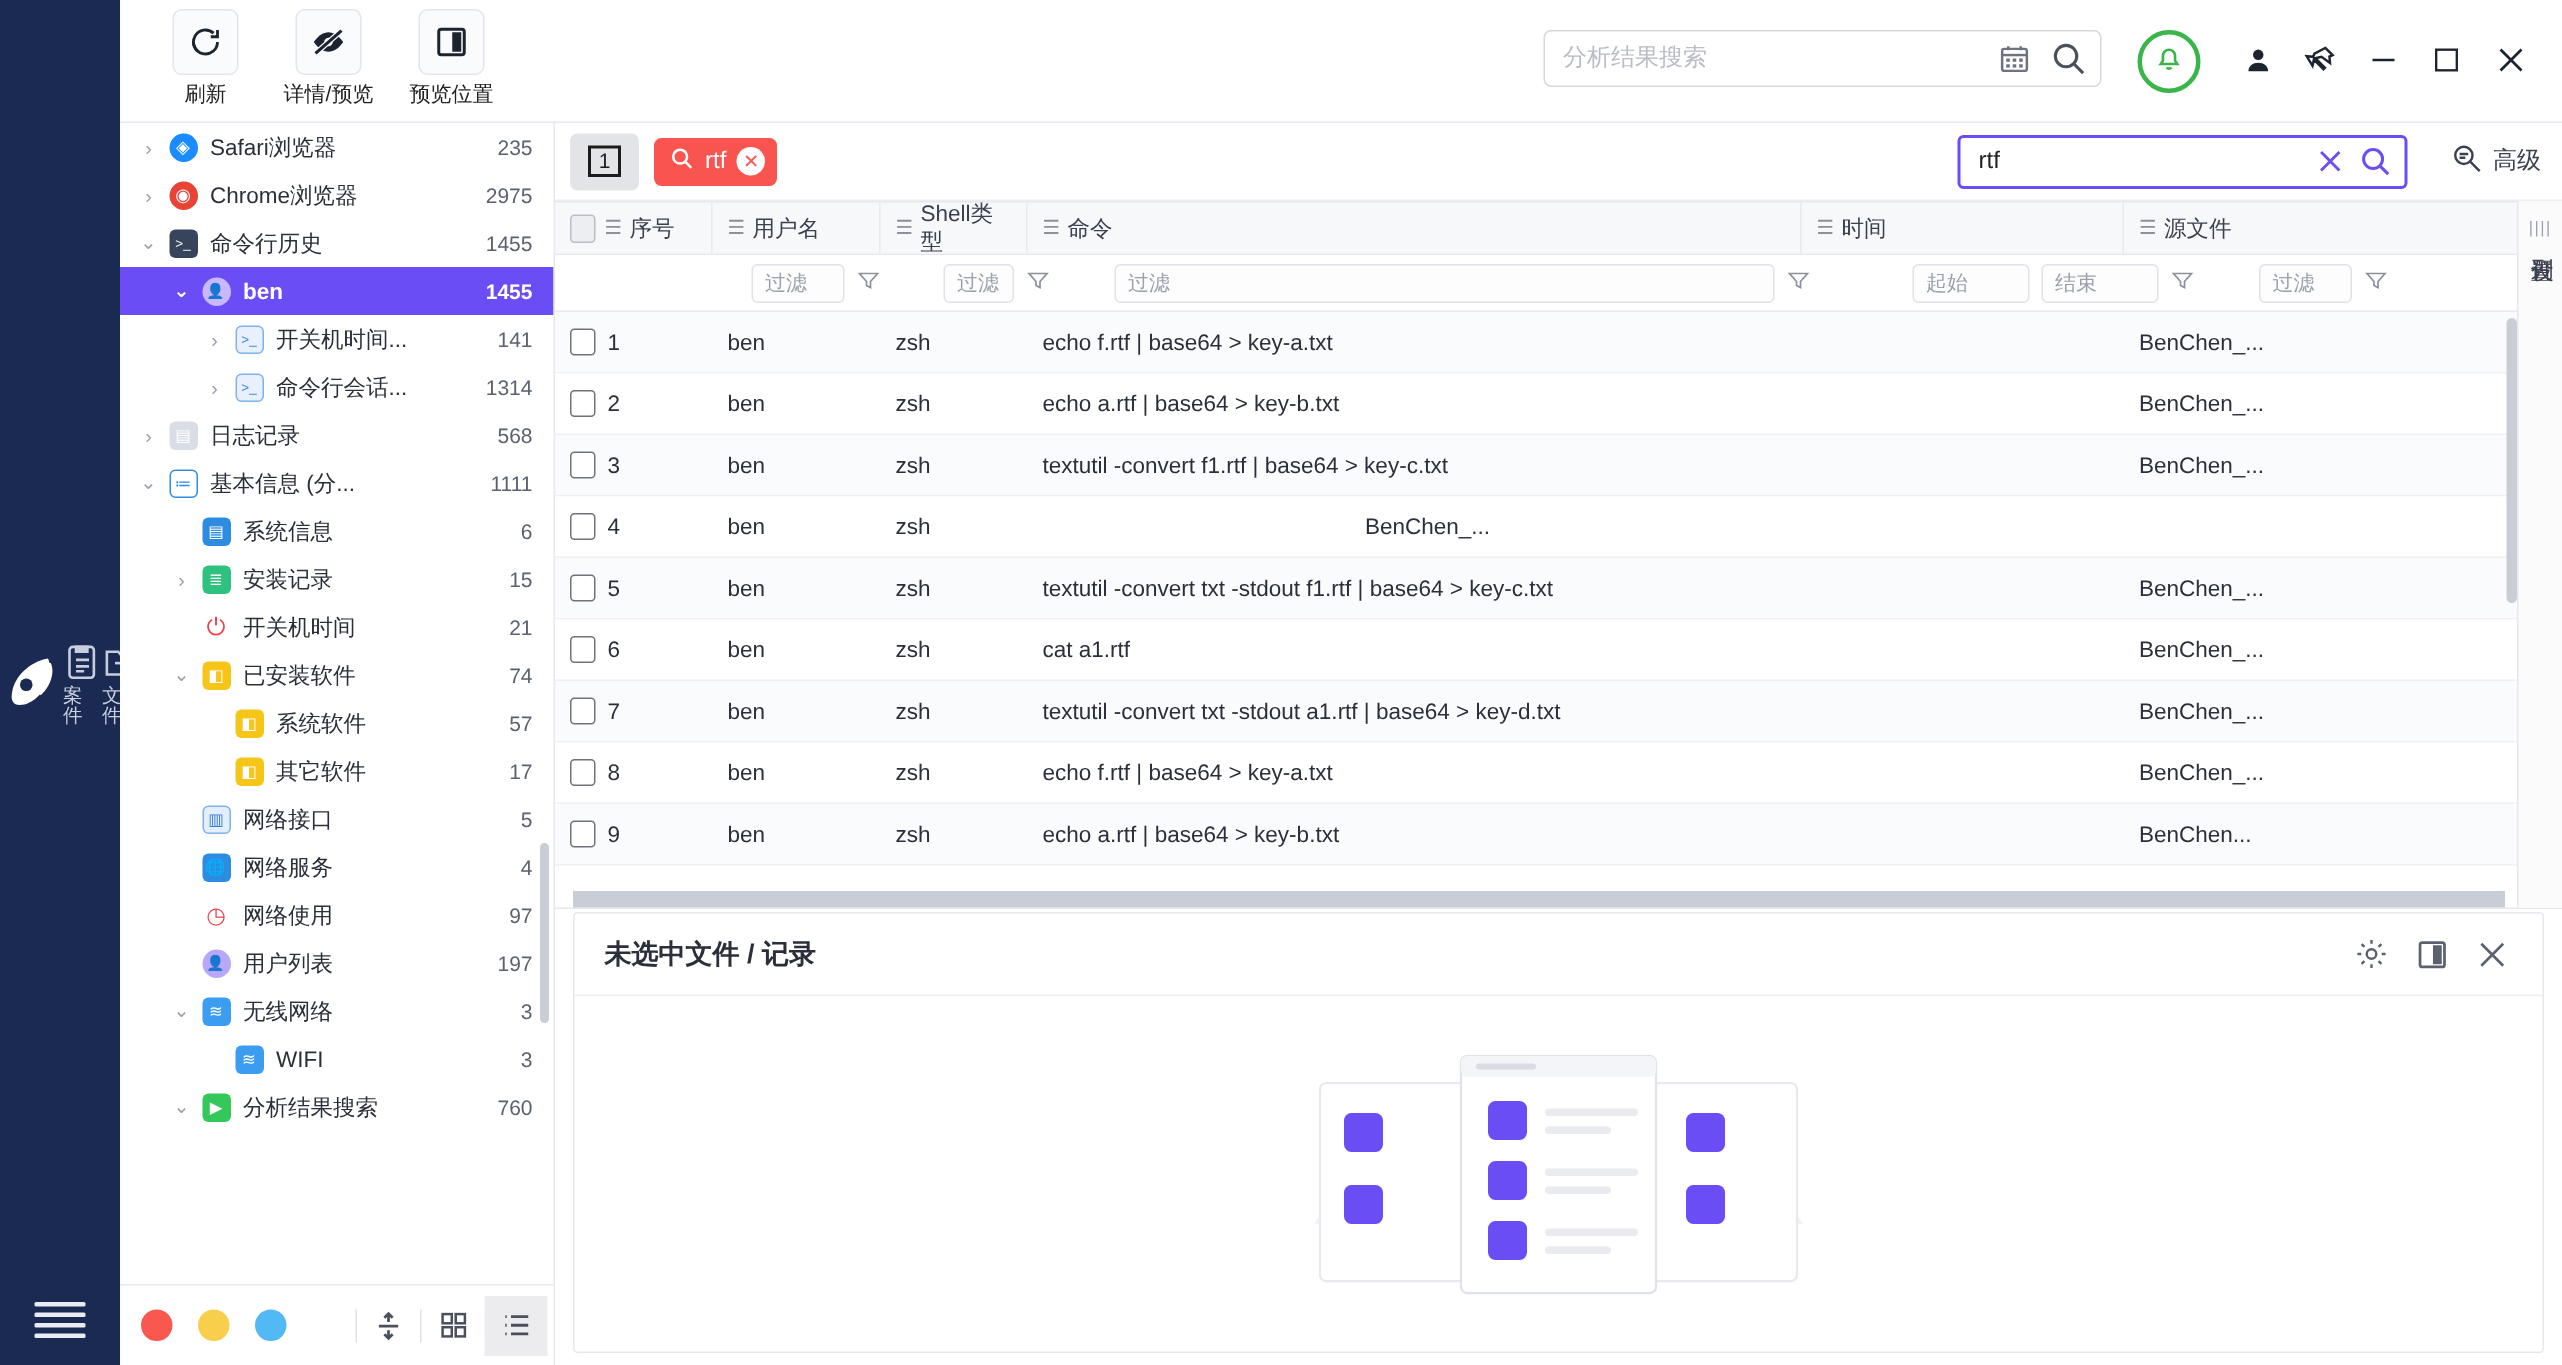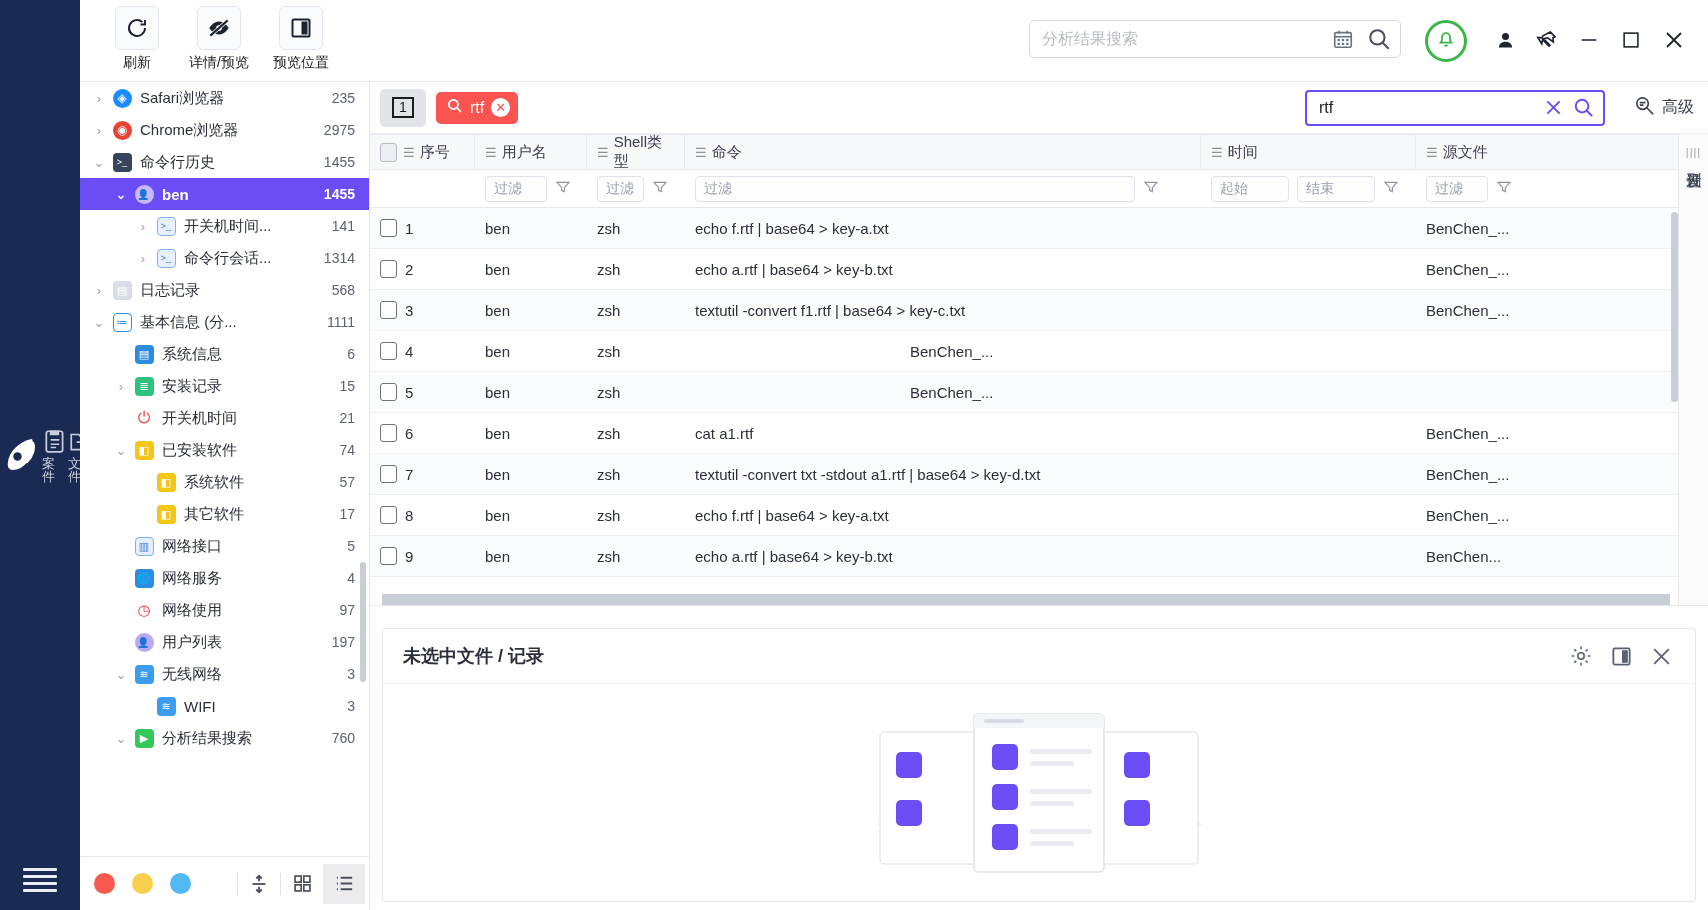--- a/index.html
+++ b/index.html
@@ -145,21 +145,21 @@
   .thead {
     height: 36px; flex: 0 0 36px; display: flex; align-items: center; background: #f7f8fa;
     border-top: 1px solid #e6e8ee; border-bottom: 1px solid #e6e8ee; font-size: 15px; color: #3b4050;
   }
   .th { display: flex; align-items: center; gap: 6px; padding: 0 10px; height: 100%; border-right: 1px solid #e8eaee; }
   .th:last-child { border-right: none; }
   .th .gr { color: #8b9099; font-size: 13px; letter-spacing: -1px; }
   .hcb { width: 17px; height: 19px; border: 1px solid #b9bdc6; border-radius: 3px; background: #eceef1; }
   .filt-row {
     height: 38px; flex: 0 0 38px; display: flex; align-items: center; background: #fff;
-    border-bottom: 1px solid #e6e8ee; font-size: 14px;
+    border-bottom: 1px solid #e6e8ee; font-size: 14px; gap: 16px;
   }
   .fcell { display: flex; align-items: center; gap: 8px; padding: 0 10px; height: 100%; }
   .finput {
     height: 26px; border: 1px solid #dfe2e8; border-radius: 4px; background: #fdfdfd; color: #9aa0ad;
     display: flex; align-items: center; padding: 0 8px; font-size: 14px;
   }
   .funnel { color: #8b9099; }
   .tbody { flex: 1; overflow: hidden; position: relative; }
   .trow { height: 41px; display: flex; align-items: center; font-size: 15px; color: #2b2f3a; border-bottom: 1px solid #eef0f3; }
   .trow:nth-child(odd) { background: #fafbfc; }
@@ -178,21 +178,21 @@
   .hscroll { position: absolute; left: 12px; right: 38px; bottom: 0px; height: 11px; background: #c9cdd6; border-radius: 0; }
 
   .settings-strip {
     width: 30px; flex: 0 0 30px; border-left: 1px solid #e6e8ee; background: #fbfbfc;
     display: flex; flex-direction: column; align-items: center; padding-top: 12px; gap: 3px; cursor: pointer;
   }
   .settings-strip .grip { font-size: 11px; color: #9aa0ad; letter-spacing: 1px; }
   .settings-strip .vtxt { font-size: 15px; color: #3b4050; writing-mode: vertical-rl; text-orientation: upright; line-height: 1.1; }
 
   
-  .preview { flex: 1; display: flex; flex-direction: column; min-height: 0; background: #fff; padding: 22px 12px 8px 12px; }
+  .preview { flex: 1; display: flex; flex-direction: column; min-height: 0; background: #fff; padding: 2px 12px 8px 12px; }
   .pv-box { flex: 1; border: 1px solid #e6e8ee; border-radius: 3px; display: flex; flex-direction: column; min-height: 0; }
   .pv-head { height: 55px; flex: 0 0 55px; display: flex; align-items: center; padding: 0 14px 0 20px; border-bottom: 1px solid #edeff2; }
   .pv-title { font-size: 18px; font-weight: bold; color: #2b2f3a; }
   .pv-sp { flex: 1; }
   .pv-ic { width: 40px; height: 40px; display: flex; align-items: center; justify-content: center; cursor: pointer; color: #5b6170; }
   .pv-body { flex: 1; display: flex; align-items: center; justify-content: center; min-height: 0; overflow: hidden; }
 </style>
 </head>
 <body>
 
@@ -788,20 +788,21 @@
                   <div class="td col-time"></div>
                   <div class="td col-src">BenChen_...</div>
                 </div>
                 <div class="trow">
                   <div class="td col-no">
                     <span class="rcb"></span>
                     <span style="margin-left: 8px;">5</span>
                   </div>
                   <div class="td col-user">ben</div>
                   <div class="td col-shell">zsh</div>
+                  <div class="td col-cmd">textutil -convert txt -stdout f1.rtf | base64 &gt; key-c.txt</div>
                   <div class="td col-time"></div>
                   <div class="td col-src">BenChen_...</div>
                 </div>
                 <div class="trow">
                   <div class="td col-no">
                     <span class="rcb"></span>
                     <span style="margin-left: 8px;">6</span>
                   </div>
                   <div class="td col-user">ben</div>
                   <div class="td col-shell">zsh</div>

